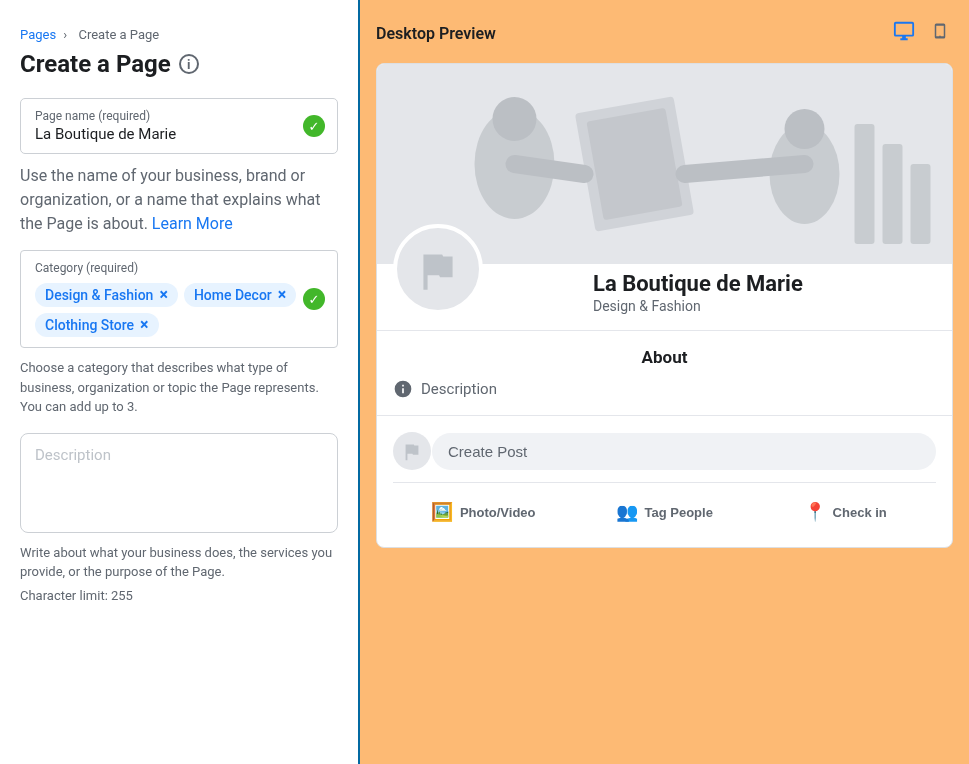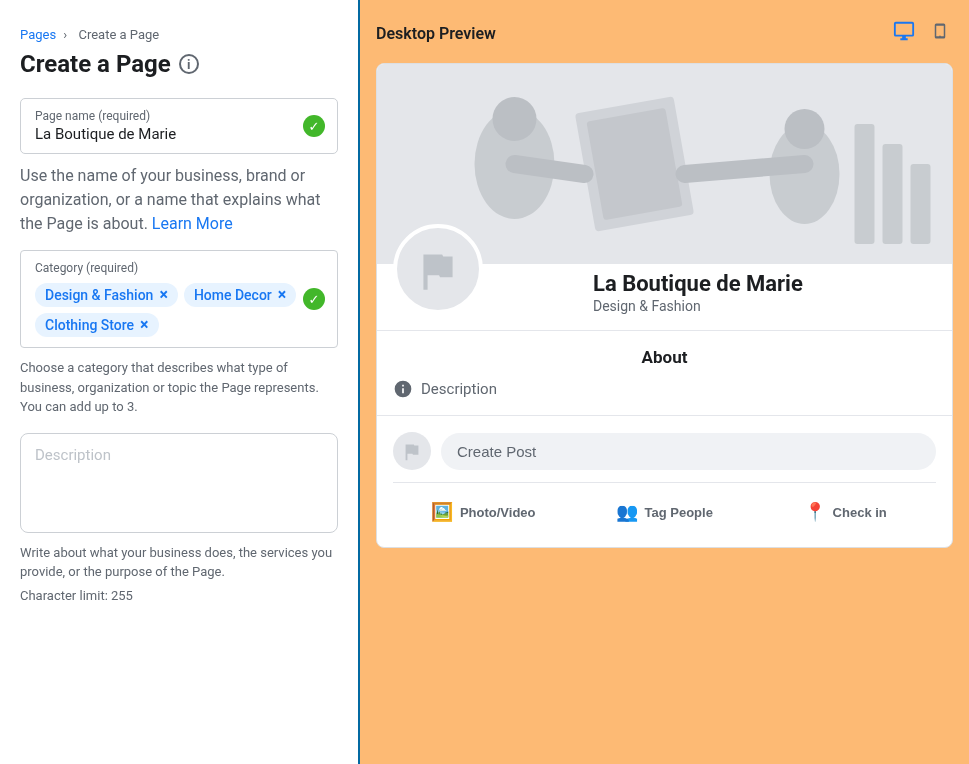--- a/index.html
+++ b/index.html
@@ -358,21 +358,21 @@
       color: #606770;
     }
 
     
     .create-post-section {
       padding: 16px;
     }
     .create-post-top {
       display: flex;
       align-items: center;
-      gap: 10px;
+      gap: 1px;
       margin-bottom: 12px;
     }
     .small-avatar {
       width: 38px; height: 38px;
       border-radius: 50%;
       background: #e4e6ea;
       display: flex; align-items: center; justify-content: center;
       flex-shrink: 0;
     }
     .small-avatar svg { width: 22px; height: 22px; fill: #bec3c9; }

